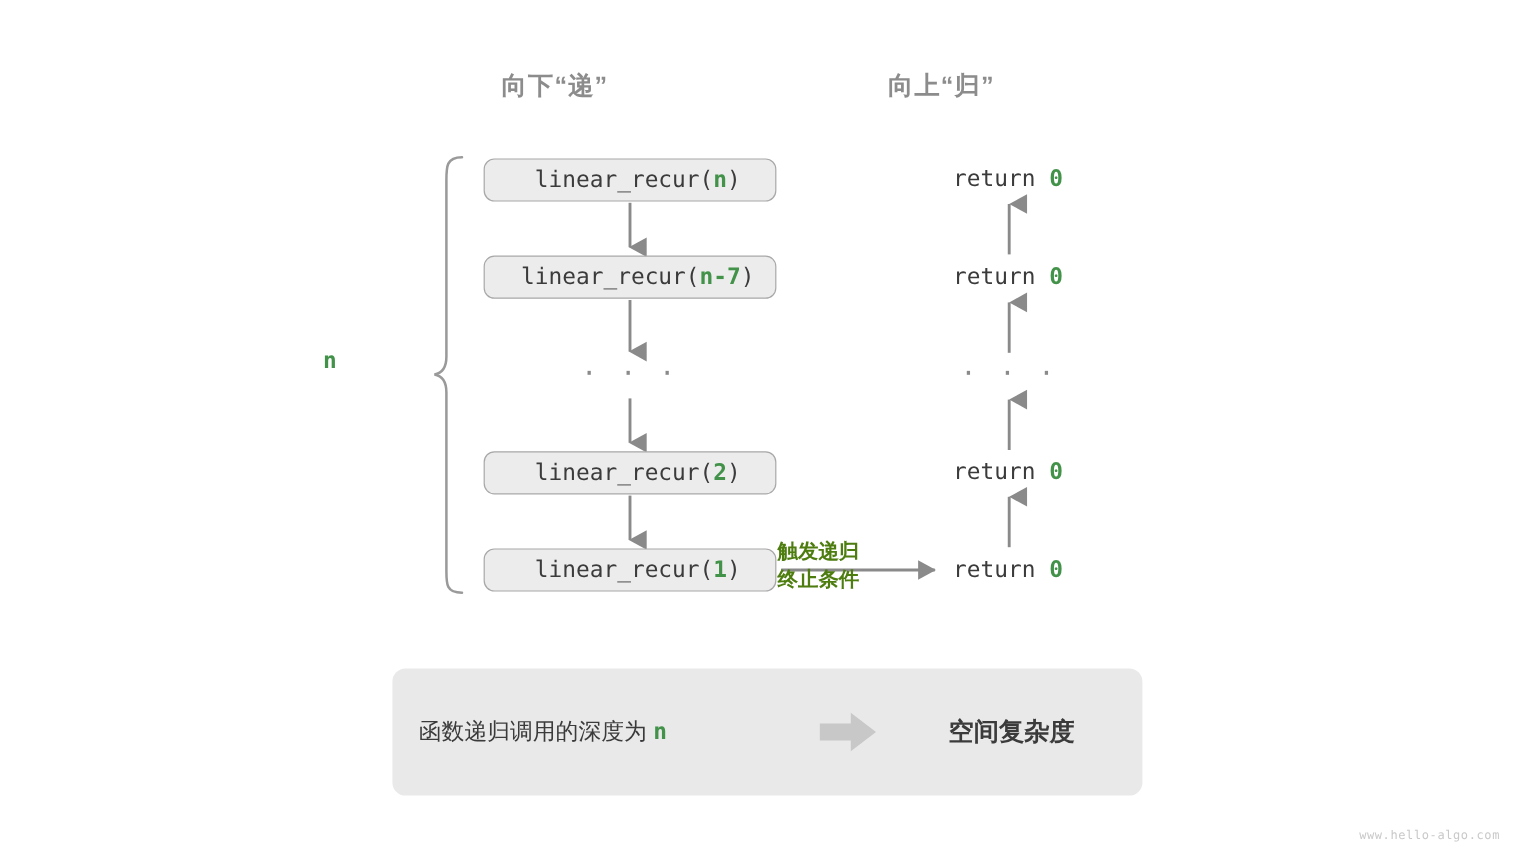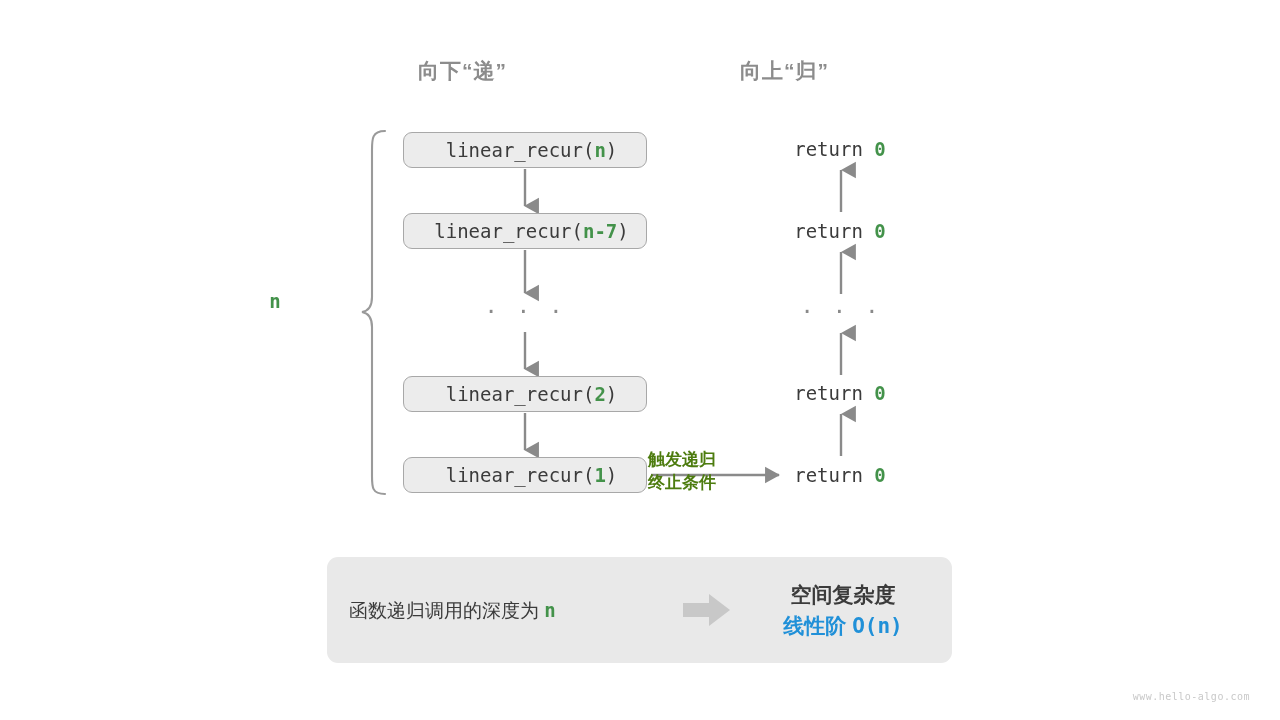--- a/index.html
+++ b/index.html
@@ -272,18 +272,17 @@
   </div>
 
   <div id="summary-arrow">
     <svg width="48" height="34" viewBox="0 0 48 34" xmlns="http://www.w3.org/2000/svg">
       <path d="M0,10 L26,10 L26,1 L47,17 L26,33 L26,24 L0,24 Z" fill="#c8c8c8"></path>
     </svg>
   </div>
 
   <div id="summary-right">
     <div class="title">空间复杂度</div>
-    <div class="value"><span>线性阶 </span><span class="mono">O(n)</span></div>
   </div>
 
 </div>
 
 <div class="abs" id="watermark">www.hello-algo.com</div>
 
 </body></html>

